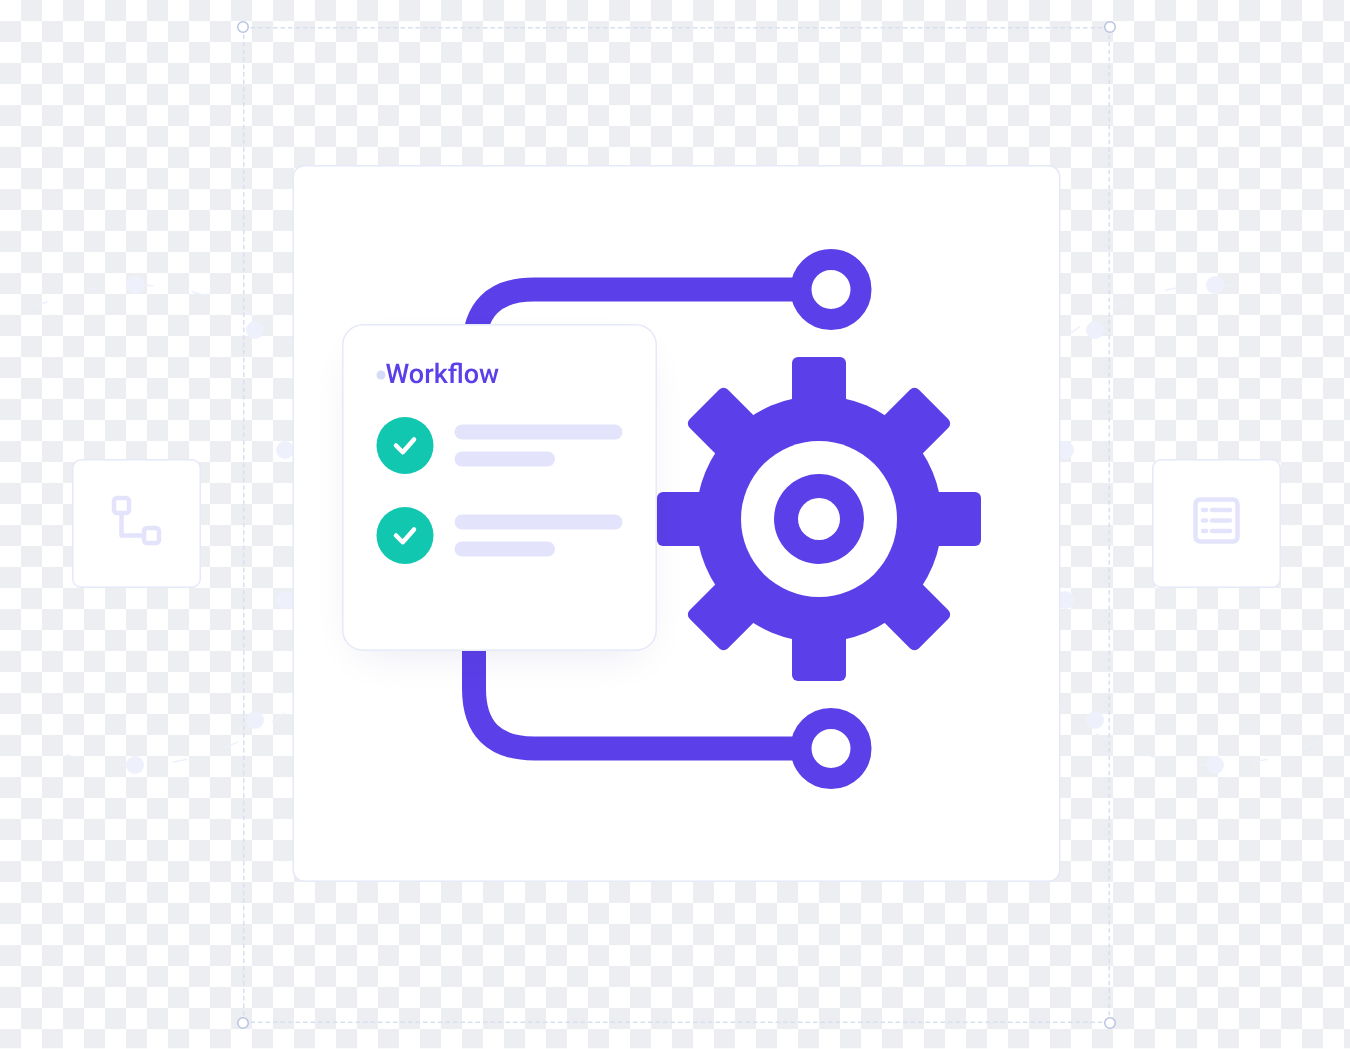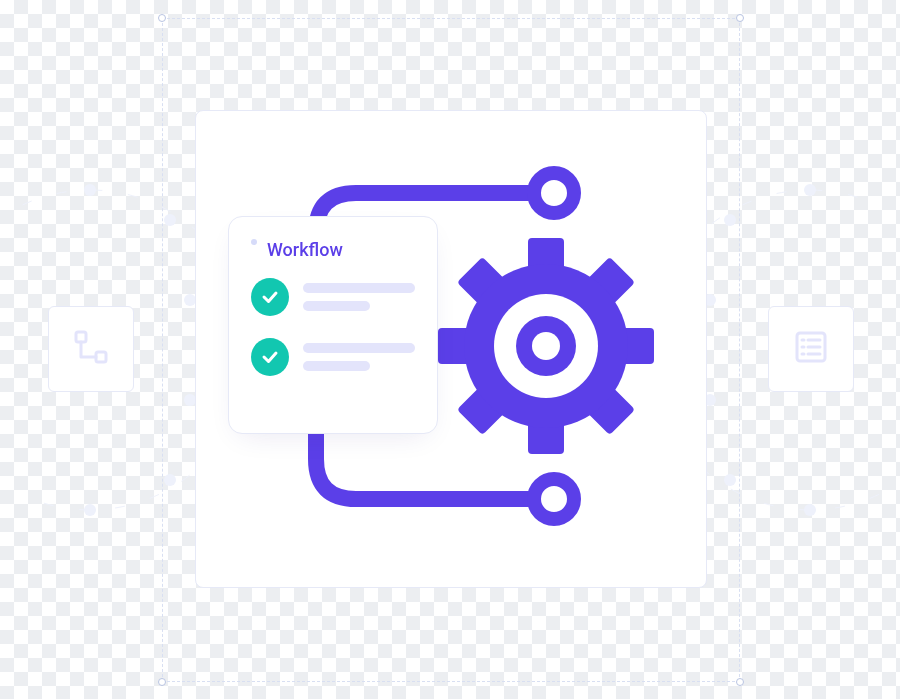--- a/index.html
+++ b/index.html
@@ -92,21 +92,21 @@
     top: 105px;
     width: 210px;
     height: 218px;
     background: #ffffff;
     border: 1px solid #e6e9f7;
     border-radius: 14px;
     box-shadow: 0 10px 30px -12px rgba(42, 25, 120, 0.12);
     padding: 22px 22px 18px 22px;
     z-index: 6;
   }
-  .wf-title-row { display:flex; align-items:flex-start; gap:10px; margin-bottom: 18px; }
+  .wf-title-row { display:flex; align-items:center; margin-bottom: 18px; }
   .wf-bullet {
     width:6px; height:6px; border-radius:50%;
     background:#d6dbf9;
   }
   .wf-title {
     color:#5B3FE8;
     font-size:18px;
     font-weight:500;
   }
   .wf-row { display:flex; align-items:center; gap:14px; margin-bottom:10px; }

